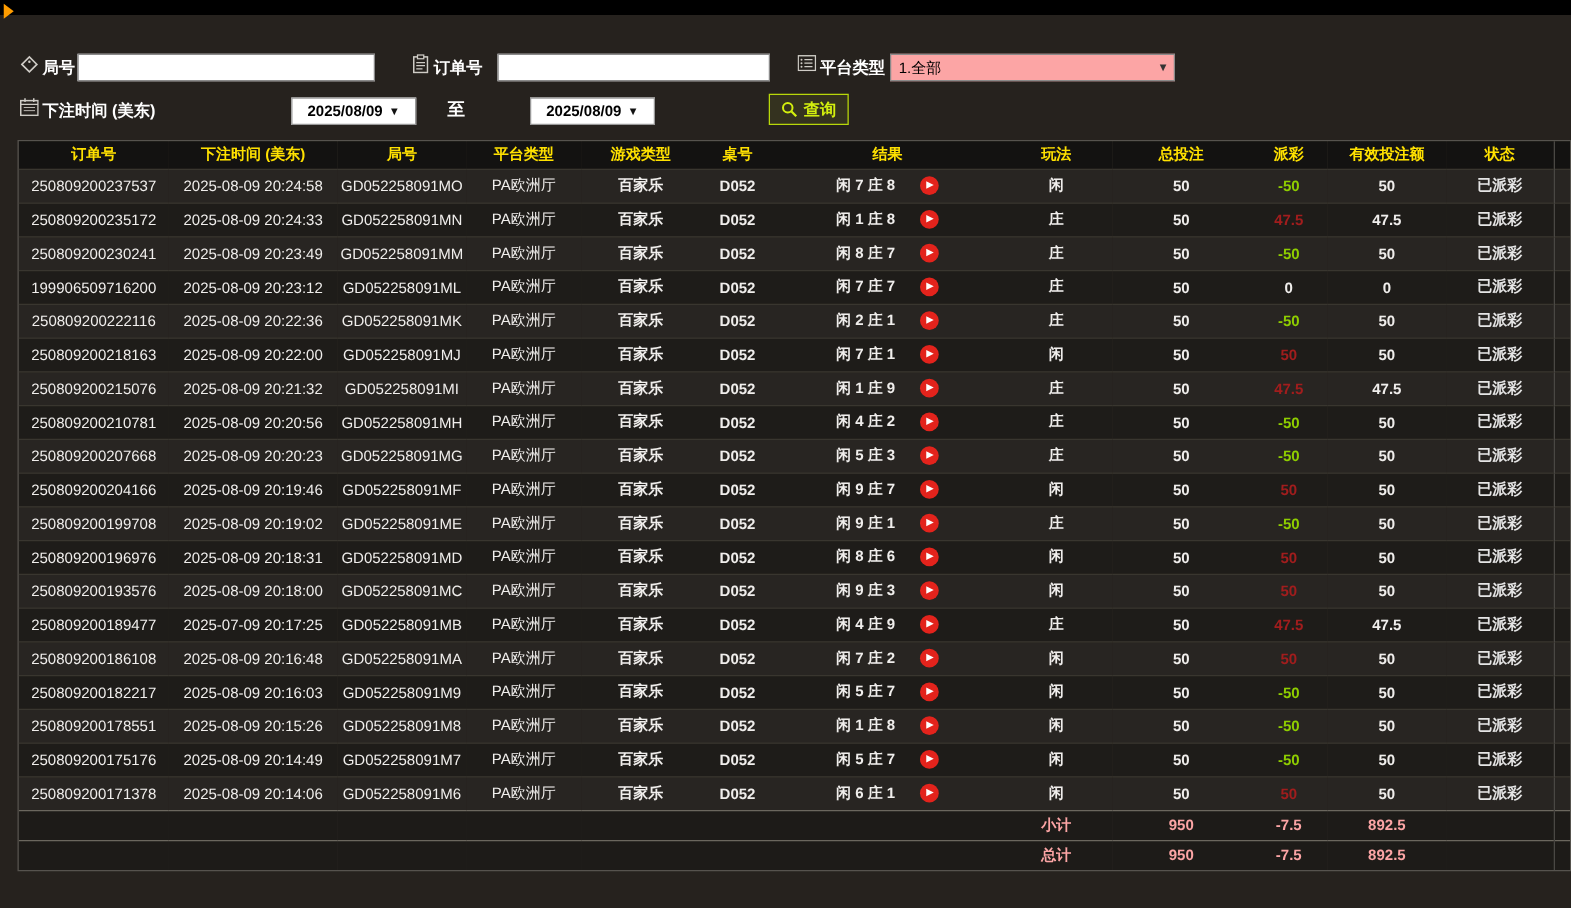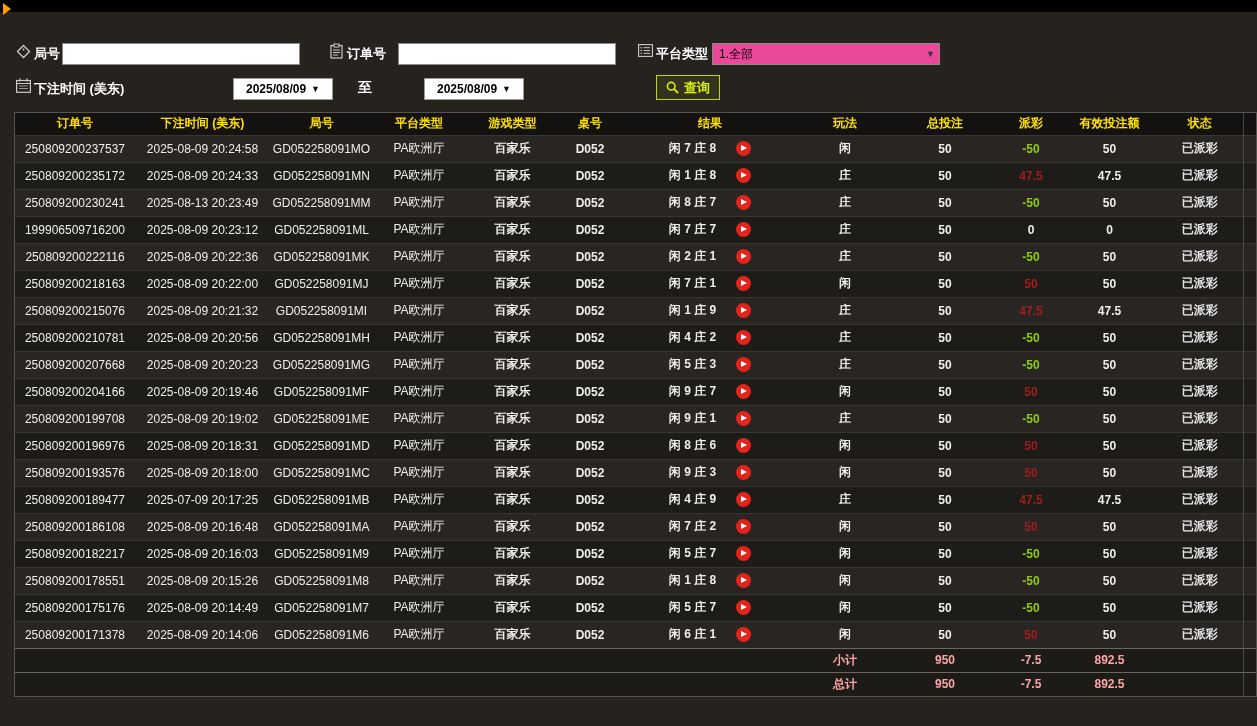--- a/index.html
+++ b/index.html
@@ -17,21 +17,21 @@
     cursor:pointer;
   }
   .filter-panel { position:absolute; left:0; top:12px; width:1257px; height:100px; }
   .f-icon { position:absolute; display:inline-flex; }
   .f-label { position:absolute; font-size:13px; font-weight:bold; color:#fff; white-space:nowrap; }
   .text-input {
     position:absolute; height:22px; background:#fff; border:1px solid #8a8a8a;
     font-size:12px; padding:0 5px; color:#000; font-family:inherit;
   }
   .select-box {
-    position:absolute; height:22px; background:#ec4899; border:1px solid #8a8a8a;
+    position:absolute; height:22px; background:#fca5a5; border:1px solid #8a8a8a;
     display:flex; align-items:center; justify-content:space-between;
     font-size:12px; color:#000; padding:0 4px 0 6px; cursor:pointer;
   }
   .sel-arrow { font-size:9px; color:#333; }
   .date-box {
     position:absolute; height:22px; width:100px; background:#fff; border:1px solid #999;
     display:flex; align-items:center; justify-content:center; gap:5px;
     font-size:12px; font-weight:bold; color:#000; cursor:pointer;
   }
   .date-arrow { font-size:9px; color:#111; }
@@ -139,21 +139,21 @@
   <div class="date-box" style="left:233px; top:66px;">
     <span>2025/08/09</span>
     <span class="date-arrow">▼</span>
   </div>
   <span class="f-label" style="left:358px; top:67px; font-size:14px;">至</span>
   <div class="date-box" style="left:424px; top:66px;">
     <span>2025/08/09</span>
     <span class="date-arrow">▼</span>
   </div>
 
-  <button class="query-btn" style="left:656px; top:63px;">
+  <button class="query-btn" style="left:615px; top:63px;">
     <svg width="13" height="13" viewBox="0 0 13 13">
         <circle cx="5.2" cy="5.2" r="3.8" fill="none" stroke="#d3ef0e" stroke-width="1.6"></circle>
         <line x1="8.2" y1="8.2" x2="12" y2="12" stroke="#d3ef0e" stroke-width="1.8"></line>
       </svg>
     <span>查询</span>
   </button>
 </div>
 
 <div class="table-wrap">
   <table>
@@ -225,21 +225,21 @@
           </td>
           <td class="bold">庄</td>
           <td class="bold">50</td>
           <td class="pay-pos">47.5</td>
           <td class="bold">47.5</td>
           <td class="status-paid">已派彩</td>
           <td></td>
         </tr>
         <tr>
           <td>250809200230241</td>
-          <td>2025-08-13 20:23:49</td>
+          <td>2025-08-09 20:23:49</td>
           <td>GD052258091MM</td>
           <td>PA欧洲厅</td>
           <td class="bold">百家乐</td>
           <td class="bold">D052</td>
           <td>
             <span class="result-wrap">
               <span>闲 8 庄 7</span>
               <span class="play-btn"></span>
             </span>
           </td>

